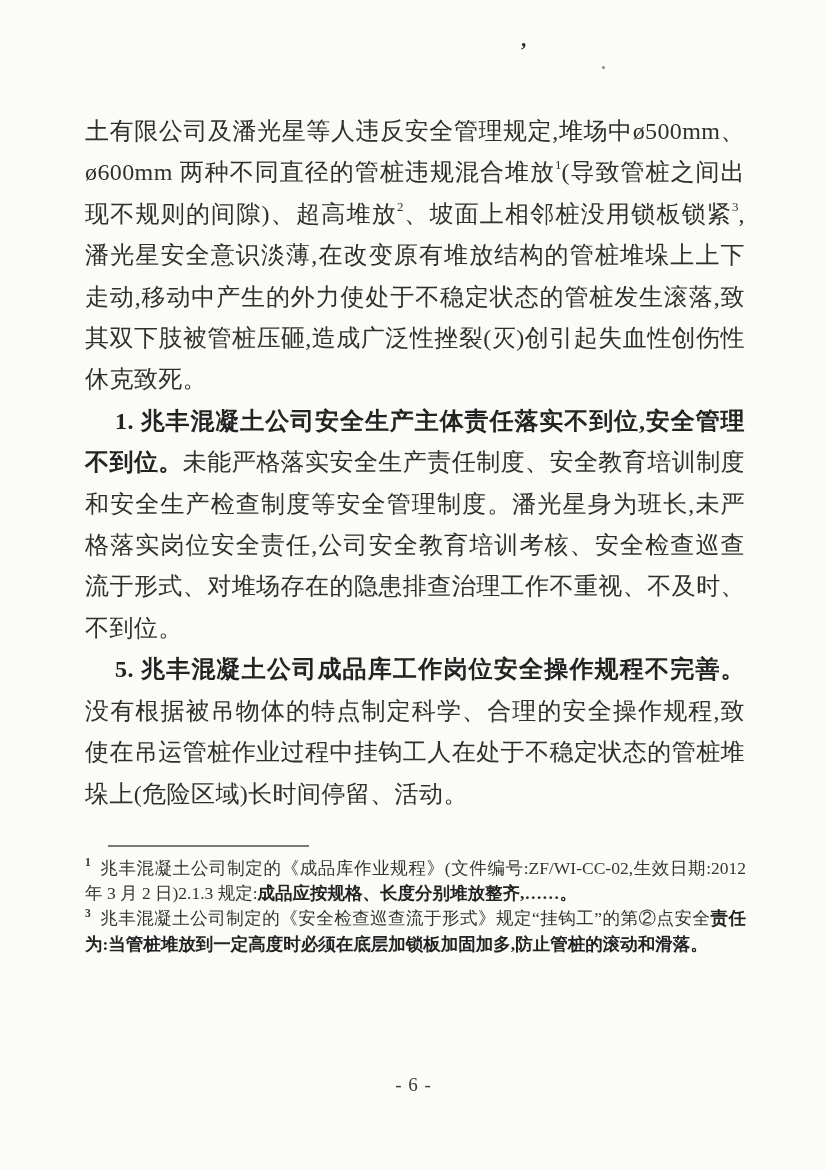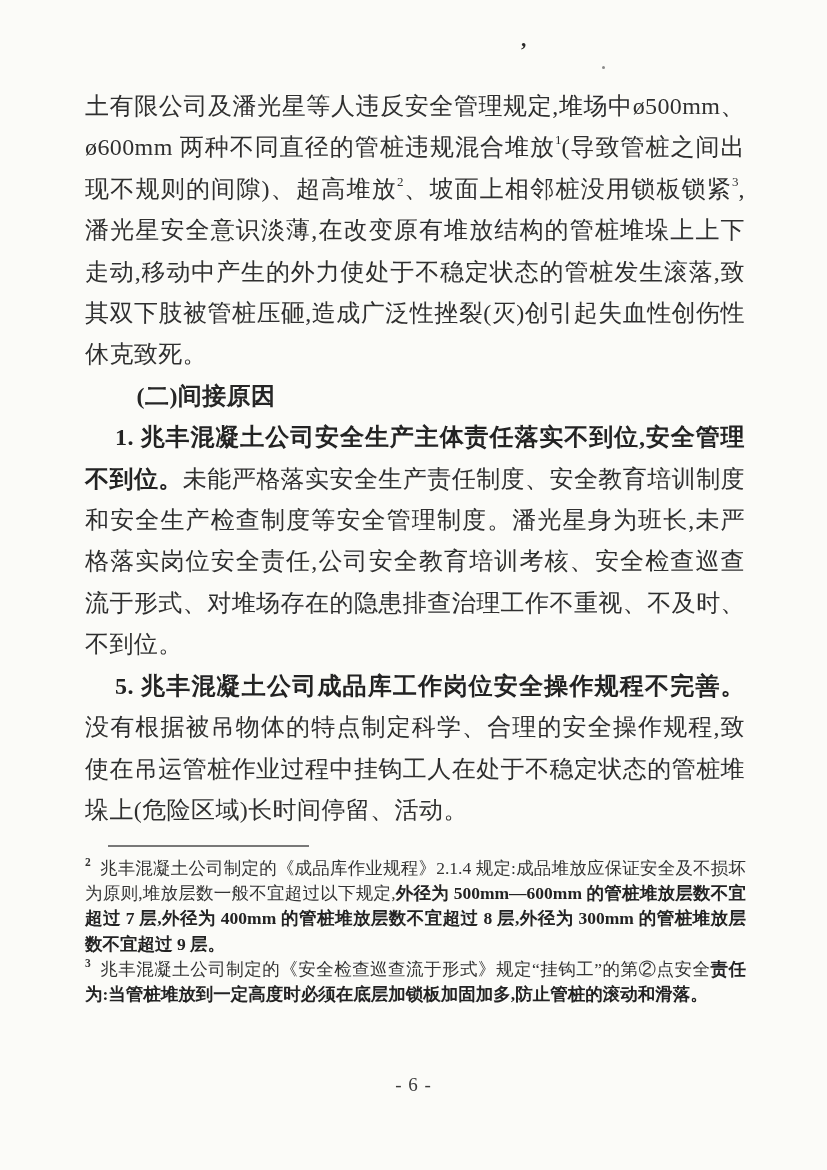--- a/index.html
+++ b/index.html
@@ -20,21 +20,21 @@
     width: 660px;
   }
   .para {
     margin: 0;
     font-size: 24px;
     line-height: 41.4px;
     text-align: justify;
     text-justify: inter-ideograph;
     letter-spacing: 0.4px;
   }
-  .para.first { text-indent: 0; }
+  .para.first { text-indent: 0; margin-top: 25px; }
   .heading {
     margin: 0;
     font-size: 24px;
     line-height: 41.4px;
     font-weight: 700;
     text-indent: 2.15em;
     color: #262626;
     letter-spacing: 0.4px;
   }
   .para.numbered { text-indent: 1.25em; }
@@ -107,32 +107,31 @@
 
 <div class="page">
 
   <span class="scan-mark">’</span>
   <span class="scan-dot"></span>
 
   <main class="content">
 
     <p class="para first"><span>土有限公司及潘光星等人违反安全管理规定,堆场中ø500mm、ø600mm 两种不同直径的管桩违规混合堆放</span><sup class="body-ref">1</sup><span>(导致管桩之间出现不规则的间隙)、超高堆放</span><sup class="body-ref">2</sup><span>、坡面上相邻桩没用锁板锁紧</span><sup class="body-ref">3</sup><span>,潘光星安全意识淡薄,在改变原有堆放结构的管桩堆垛上上下走动,移动中产生的外力使处于不稳定状态的管桩发生滚落,致其双下肢被管桩压砸,造成广泛性挫裂(灭)创引起失血性创伤性休克致死。</span></p>
 
-    <p class="heading">(二)间接原因</p>
 
     <p class="para numbered"><b>1. 兆丰混凝土公司安全生产主体责任落实不到位,安全管理不到位。</b><span>未能严格落实安全生产责任制度、安全教育培训制度和安全生产检查制度等安全管理制度。潘光星身为班长,未严格落实岗位安全责任,公司安全教育培训考核、安全检查巡查流于形式、对堆场存在的隐患排查治理工作不重视、不及时、不到位。</span></p>
 
     <p class="para numbered"><b>5. 兆丰混凝土公司成品库工作岗位安全操作规程不完善。</b><span>没有根据被吊物体的特点制定科学、合理的安全操作规程,致使在吊运管桩作业过程中挂钩工人在处于不稳定状态的管桩堆垛上(危险区域)长时间停留、活动。</span></p>
 
   </main>
 
   <footer class="footnotes">
     <div class="fn-rule"></div>
 
+    <p class="fn"><sup class="fn-marker">1</sup><span>兆丰混凝土公司制定的《成品库作业规程》(文件编号:ZF/WI-CC-02,生效日期:2012 年 3 月 2 日)2.1.3 规定:</span><b>成品应按规格、长度分别堆放整齐,……。</b></p>
 
-    <p class="fn"><sup class="fn-marker">2</sup><span>兆丰混凝土公司制定的《成品库作业规程》2.1.4 规定:成品堆放应保证安全及不损坏为原则,堆放层数一般不宜超过以下规定,</span><b>外径为 500mm—600mm 的管桩堆放层数不宜超过 7 层,外径为 400mm 的管桩堆放层数不宜超过 8 层,外径为 300mm 的管桩堆放层数不宜超过 9 层。</b></p>
 
     <p class="fn"><sup class="fn-marker">3</sup><span>兆丰混凝土公司制定的《安全检查巡查流于形式》规定“挂钩工”的第②点安全</span><b>责任为:当管桩堆放到一定高度时必须在底层加锁板加固加多,防止管桩的滚动和滑落。</b></p>
   </footer>
 
   <div class="page-number">- 6 -</div>
 
 </div>
 
 </body></html>

